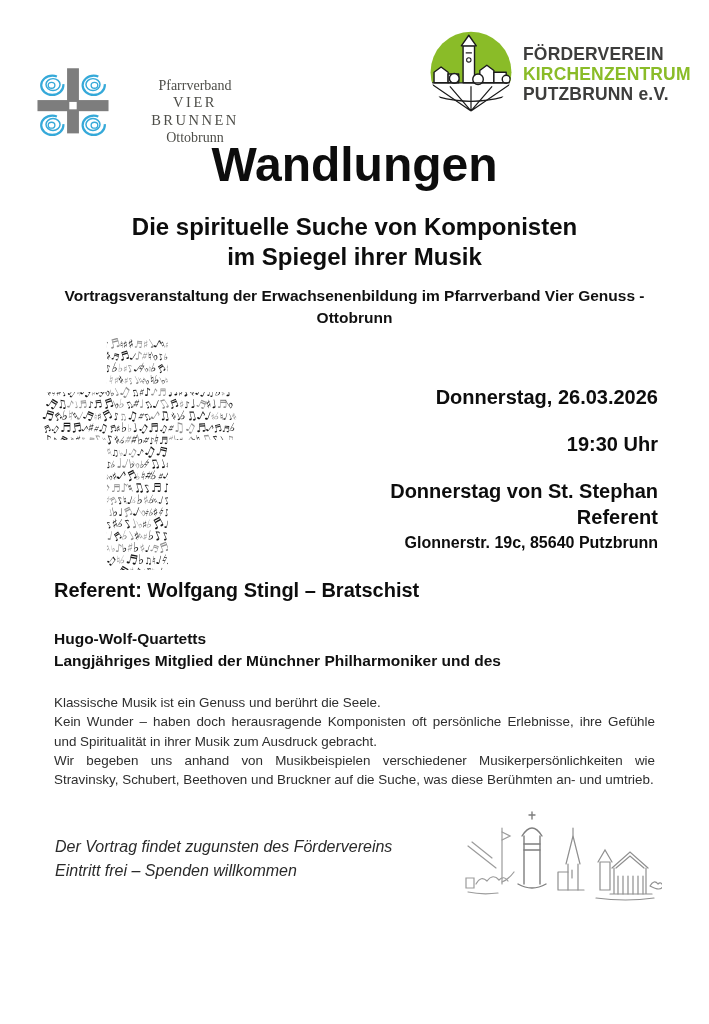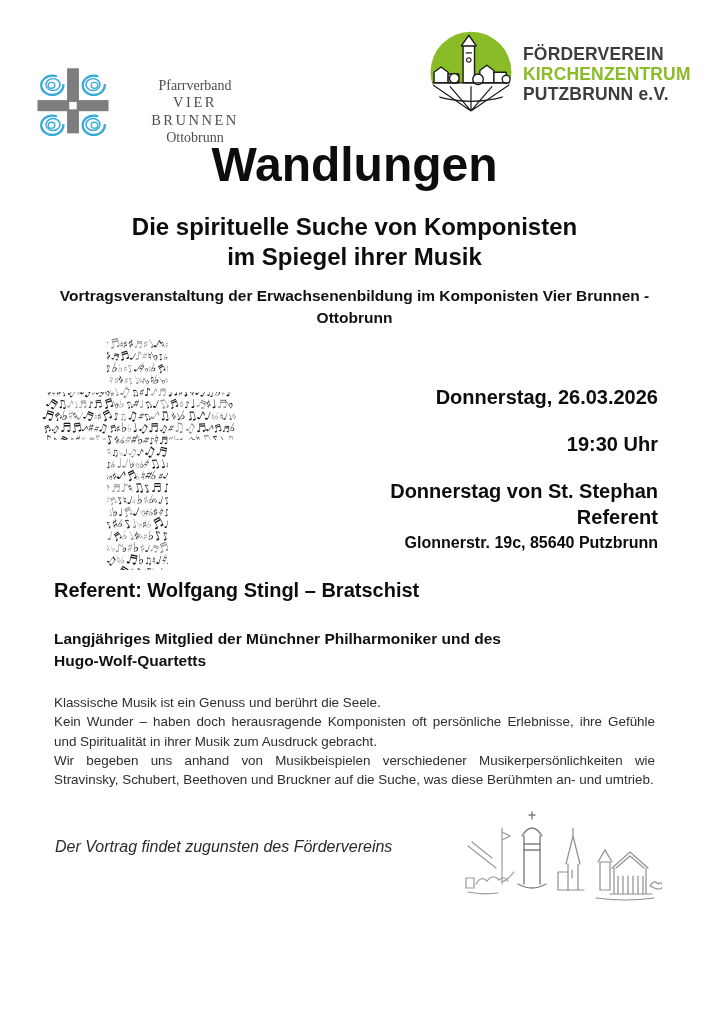--- a/index.html
+++ b/index.html
@@ -138,50 +138,51 @@
   </div>
 
   <h1 class="title">Wandlungen</h1>
 
   <div class="subtitle">
     <div>Die spirituelle Suche von Komponisten</div>
     <div>im Spiegel ihrer Musik</div>
   </div>
 
   <div class="intro">
-    <div>Vortragsveranstaltung der Erwachsenenbildung im Komponisten Vier Brunnen -</div>
+    <div>Vortragsveranstaltung der Erwachsenenbildung im Pfarrverband Vier Genuss -</div>
     <div>Ottobrunn</div>
   </div>
 
   <div class="music-cross"><span style="transform:rotate(-15deg);font-size:11.2px;color:#161616">♯</span><span style="transform:rotate(2deg);font-size:12.8px;color:#161616">♯</span><span style="transform:rotate(37deg);font-size:9.5px;color:#8f8f8f">♪</span><span style="transform:rotate(-33deg);font-size:10.4px;color:#8f8f8f">♮</span><span style="transform:rotate(13deg);font-size:13.1px;color:#161616">♪</span><span style="transform:rotate(-33deg);font-size:11.6px;color:#161616">♭</span><span style="transform:rotate(29deg);font-size:8.8px;color:#161616">♫</span><span style="transform:rotate(-35deg);font-size:12.1px;color:#161616">♫</span><span style="transform:rotate(24deg);font-size:12.7px;color:#161616">♮</span><span style="transform:rotate(-12deg);font-size:9.3px;color:#161616">♪</span><span style="transform:rotate(-15deg);font-size:12.5px;color:#8f8f8f">♬</span><span style="transform:rotate(4deg);font-size:9.5px;color:#161616">♮</span><span style="transform:rotate(-6deg);font-size:10.0px;color:#161616">♯</span><span style="transform:rotate(-11deg);font-size:12.1px;color:#161616">♯</span><span style="transform:rotate(5deg);font-size:9.7px;color:#8f8f8f">♬</span><span style="transform:rotate(1deg);font-size:10.8px;color:#8f8f8f">♯</span><span style="transform:rotate(-31deg);font-size:12.4px;color:#8f8f8f">♩</span><span style="transform:rotate(26deg);font-size:11.5px;color:#161616">♪</span><span style="transform:rotate(-19deg);font-size:10.9px;color:#161616">♮</span><span style="transform:rotate(13deg);font-size:9.7px;color:#8f8f8f">♯</span><span style="transform:rotate(-37deg);font-size:9.9px;color:#161616">♯</span><span style="transform:rotate(-5deg);font-size:10.3px;color:#161616">♭</span><span style="transform:rotate(-15deg);font-size:12.7px;color:#8f8f8f">♫</span><span style="transform:rotate(-33deg);font-size:12.9px;color:#161616">♯</span><span style="transform:rotate(-24deg);font-size:12.6px;color:#8f8f8f">♩</span><span style="transform:rotate(-3deg);font-size:12.4px;color:#161616">♫</span><span style="transform:rotate(-5deg);font-size:9.0px;color:#161616">♪</span><span style="transform:rotate(5deg);font-size:11.5px;color:#161616">♫</span><span style="transform:rotate(36deg);font-size:9.8px;color:#8f8f8f">♭</span><span style="transform:rotate(-8deg);font-size:12.4px;color:#161616">♩</span><span style="transform:rotate(21deg);font-size:11.0px;color:#161616">♮</span><span style="transform:rotate(6deg);font-size:12.9px;color:#161616">♬</span><span style="transform:rotate(18deg);font-size:13.0px;color:#161616">♬</span><span style="transform:rotate(-19deg);font-size:10.2px;color:#8f8f8f">♫</span><span style="transform:rotate(12deg);font-size:12.6px;color:#8f8f8f">♪</span><span style="transform:rotate(-16deg);font-size:9.4px;color:#161616">♩</span><span style="transform:rotate(31deg);font-size:13.1px;color:#8f8f8f">♯</span><span style="transform:rotate(-28deg);font-size:12.6px;color:#161616">♯</span><span style="transform:rotate(14deg);font-size:9.1px;color:#161616">♬</span><span style="transform:rotate(-17deg);font-size:11.6px;color:#161616">♬</span><span style="transform:rotate(32deg);font-size:10.7px;color:#161616">♩</span><span style="transform:rotate(6deg);font-size:11.8px;color:#8f8f8f">♪</span><span style="transform:rotate(20deg);font-size:11.4px;color:#8f8f8f">♯</span><span style="transform:rotate(-1deg);font-size:10.7px;color:#161616">♮</span><span style="transform:rotate(-26deg);font-size:13.0px;color:#161616">♭</span><span style="transform:rotate(-21deg);font-size:8.8px;color:#161616">♪</span><span style="transform:rotate(5deg);font-size:8.6px;color:#161616">♭</span><span style="transform:rotate(-4deg);font-size:9.4px;color:#8f8f8f">♭</span><span style="transform:rotate(7deg);font-size:11.4px;color:#8f8f8f">♫</span><span style="transform:rotate(-28deg);font-size:12.8px;color:#8f8f8f">♯</span><span style="transform:rotate(-27deg);font-size:9.8px;color:#8f8f8f">♮</span><span style="transform:rotate(-4deg);font-size:11.9px;color:#8f8f8f">♯</span><span style="transform:rotate(-37deg);font-size:9.1px;color:#161616">♪</span><span style="transform:rotate(36deg);font-size:10.1px;color:#8f8f8f">♪</span><span style="transform:rotate(-13deg);font-size:10.8px;color:#161616">♫</span><span style="transform:rotate(15deg);font-size:11.5px;color:#8f8f8f">♮</span><span style="transform:rotate(22deg);font-size:12.3px;color:#161616">♫</span><span style="transform:rotate(17deg);font-size:12.2px;color:#8f8f8f">♪</span><span style="transform:rotate(-13deg);font-size:9.6px;color:#8f8f8f">♪</span><span style="transform:rotate(4deg);font-size:12.8px;color:#161616">♯</span><span style="transform:rotate(0deg);font-size:9.2px;color:#161616">♮</span><span style="transform:rotate(2deg);font-size:12.4px;color:#161616">♩</span><span style="transform:rotate(14deg);font-size:12.9px;color:#161616">♯</span><span style="transform:rotate(0deg);font-size:12.9px;color:#161616">♮</span><span style="transform:rotate(27deg);font-size:11.2px;color:#8f8f8f">♮</span><span style="transform:rotate(-31deg);font-size:11.5px;color:#8f8f8f">♯</span><span style="transform:rotate(-37deg);font-size:12.7px;color:#161616">♮</span><span style="transform:rotate(-4deg);font-size:9.0px;color:#161616">♪</span><span style="transform:rotate(-12deg);font-size:9.6px;color:#161616">♪</span><span style="transform:rotate(21deg);font-size:13.1px;color:#161616">♭</span><span style="transform:rotate(3deg);font-size:11.1px;color:#8f8f8f">♭</span><span style="transform:rotate(2deg);font-size:9.0px;color:#8f8f8f">♯</span><span style="transform:rotate(-25deg);font-size:10.1px;color:#8f8f8f">♪</span><span style="transform:rotate(36deg);font-size:11.2px;color:#161616">♩</span><span style="transform:rotate(32deg);font-size:13.2px;color:#161616">♮</span><span style="transform:rotate(-31deg);font-size:9.3px;color:#161616">♭</span><span style="transform:rotate(11deg);font-size:8.6px;color:#8f8f8f">♮</span><span style="transform:rotate(21deg);font-size:12.1px;color:#161616">♭</span><span style="transform:rotate(-34deg);font-size:9.6px;color:#161616">♬</span><span style="transform:rotate(-4deg);font-size:11.6px;color:#8f8f8f">♯</span><span style="transform:rotate(-36deg);font-size:12.9px;color:#161616">♬</span><span style="transform:rotate(-8deg);font-size:10.2px;color:#161616">♪</span><span style="transform:rotate(-29deg);font-size:9.5px;color:#8f8f8f">♮</span><span style="transform:rotate(-13deg);font-size:11.0px;color:#161616">♯</span><span style="transform:rotate(13deg);font-size:13.4px;color:#161616">♫</span><span style="transform:rotate(14deg);font-size:11.4px;color:#161616">♯</span><span style="transform:rotate(3deg);font-size:12.5px;color:#161616">♯</span><span style="transform:rotate(-16deg);font-size:13.5px;color:#161616">♪</span><span style="transform:rotate(11deg);font-size:9.2px;color:#161616">♮</span><span style="transform:rotate(37deg);font-size:11.7px;color:#8f8f8f">♫</span><span style="transform:rotate(1deg);font-size:9.4px;color:#161616">♮</span><span style="transform:rotate(-34deg);font-size:10.3px;color:#161616">♪</span><span style="transform:rotate(-28deg);font-size:11.4px;color:#161616">♭</span><span style="transform:rotate(-26deg);font-size:11.0px;color:#161616">♩</span><span style="transform:rotate(12deg);font-size:10.0px;color:#8f8f8f">♫</span><span style="transform:rotate(26deg);font-size:11.1px;color:#161616">♪</span><span style="transform:rotate(33deg);font-size:9.5px;color:#161616">♮</span><span style="transform:rotate(-3deg);font-size:10.0px;color:#161616">♫</span><span style="transform:rotate(-31deg);font-size:10.7px;color:#8f8f8f">♪</span><span style="transform:rotate(11deg);font-size:11.9px;color:#8f8f8f">♮</span><span style="transform:rotate(-3deg);font-size:9.5px;color:#8f8f8f">♯</span><span style="transform:rotate(-33deg);font-size:11.5px;color:#161616">♯</span><span style="transform:rotate(4deg);font-size:9.2px;color:#8f8f8f">♯</span><span style="transform:rotate(-29deg);font-size:8.5px;color:#8f8f8f">♪</span><span style="transform:rotate(-29deg);font-size:10.8px;color:#8f8f8f">♩</span><span style="transform:rotate(-26deg);font-size:10.2px;color:#8f8f8f">♮</span><span style="transform:rotate(19deg);font-size:8.5px;color:#161616">♮</span><span style="transform:rotate(-23deg);font-size:9.5px;color:#161616">♭</span><span style="transform:rotate(-1deg);font-size:12.3px;color:#161616">♮</span><span style="transform:rotate(12deg);font-size:11.9px;color:#161616">♭</span><span style="transform:rotate(-26deg);font-size:10.3px;color:#161616">♭</span><span style="transform:rotate(-16deg);font-size:9.3px;color:#8f8f8f">♮</span><span style="transform:rotate(15deg);font-size:10.4px;color:#161616">♩</span><span style="transform:rotate(8deg);font-size:12.9px;color:#161616">♮</span><span style="transform:rotate(-27deg);font-size:13.0px;color:#161616">♩</span><span style="transform:rotate(-28deg);font-size:9.9px;color:#161616">♬</span><span style="transform:rotate(7deg);font-size:11.7px;color:#161616">♮</span><span style="transform:rotate(29deg);font-size:11.2px;color:#161616">♫</span><span style="transform:rotate(-19deg);font-size:11.0px;color:#161616">♪</span><span style="transform:rotate(33deg);font-size:10.0px;color:#8f8f8f">♯</span><span style="transform:rotate(-37deg);font-size:9.9px;color:#8f8f8f">♬</span><span style="transform:rotate(18deg);font-size:9.3px;color:#8f8f8f">♫</span><span style="transform:rotate(-25deg);font-size:11.6px;color:#161616">♯</span><span style="transform:rotate(17deg);font-size:10.3px;color:#161616">♮</span><span style="transform:rotate(12deg);font-size:11.9px;color:#161616">♯</span><span style="transform:rotate(-34deg);font-size:8.6px;color:#161616">♪</span><span style="transform:rotate(34deg);font-size:9.9px;color:#161616">♫</span><span style="transform:rotate(-9deg);font-size:11.8px;color:#8f8f8f">♮</span><span style="transform:rotate(31deg);font-size:12.1px;color:#161616">♬</span><span style="transform:rotate(1deg);font-size:10.4px;color:#8f8f8f">♯</span><span style="transform:rotate(37deg);font-size:8.7px;color:#161616">♬</span><span style="transform:rotate(-35deg);font-size:13.1px;color:#161616">♭</span><span style="transform:rotate(-7deg);font-size:8.9px;color:#161616">♭</span><span style="transform:rotate(-28deg);font-size:10.9px;color:#8f8f8f">♩</span><span style="transform:rotate(25deg);font-size:13.1px;color:#8f8f8f">♫</span><span style="transform:rotate(-21deg);font-size:8.8px;color:#161616">♫</span><span style="transform:rotate(13deg);font-size:10.2px;color:#161616">♯</span><span style="transform:rotate(-1deg);font-size:11.3px;color:#161616">♪</span><span style="transform:rotate(17deg);font-size:10.5px;color:#8f8f8f">♪</span><span style="transform:rotate(0deg);font-size:10.1px;color:#8f8f8f">♬</span><span style="transform:rotate(-9deg);font-size:12.2px;color:#161616">♬</span><span style="transform:rotate(-3deg);font-size:10.1px;color:#161616">♯</span><span style="transform:rotate(-25deg);font-size:12.3px;color:#161616">♪</span><span style="transform:rotate(-37deg);font-size:9.7px;color:#161616">♯</span><span style="transform:rotate(21deg);font-size:11.6px;color:#161616">♬</span><span style="transform:rotate(0deg);font-size:10.2px;color:#161616">♫</span><span style="transform:rotate(13deg);font-size:13.2px;color:#161616">♭</span><span style="transform:rotate(-4deg);font-size:8.8px;color:#8f8f8f">♯</span><span style="transform:rotate(-6deg);font-size:12.2px;color:#161616">♪</span><span style="transform:rotate(32deg);font-size:12.4px;color:#161616">♬</span><span style="transform:rotate(-8deg);font-size:11.5px;color:#161616">♫</span><span style="transform:rotate(19deg);font-size:10.6px;color:#8f8f8f">♪</span><span style="transform:rotate(-15deg);font-size:9.1px;color:#8f8f8f">♩</span><span style="transform:rotate(-5deg);font-size:10.4px;color:#8f8f8f">♬</span><span style="transform:rotate(-1deg);font-size:9.1px;color:#161616">♪</span><span style="transform:rotate(-8deg);font-size:10.5px;color:#161616">♬</span><span style="transform:rotate(-19deg);font-size:12.1px;color:#161616">♬</span><span style="transform:rotate(-22deg);font-size:11.2px;color:#161616">♭</span><span style="transform:rotate(10deg);font-size:12.5px;color:#8f8f8f">♭</span><span style="transform:rotate(-32deg);font-size:9.0px;color:#161616">♫</span><span style="transform:rotate(22deg);font-size:12.4px;color:#161616">♯</span><span style="transform:rotate(0deg);font-size:11.6px;color:#8f8f8f">♩</span><span style="transform:rotate(-33deg);font-size:9.3px;color:#161616">♫</span><span style="transform:rotate(22deg);font-size:11.9px;color:#161616">♩</span><span style="transform:rotate(-34deg);font-size:12.3px;color:#8f8f8f">♫</span><span style="transform:rotate(-22deg);font-size:10.9px;color:#161616">♬</span><span style="transform:rotate(-10deg);font-size:10.5px;color:#8f8f8f">♯</span><span style="transform:rotate(-3deg);font-size:9.4px;color:#161616">♪</span><span style="transform:rotate(-7deg);font-size:12.0px;color:#161616">♩</span><span style="transform:rotate(24deg);font-size:11.0px;color:#8f8f8f">♬</span><span style="transform:rotate(-19deg);font-size:11.3px;color:#161616">♯</span><span style="transform:rotate(-10deg);font-size:11.7px;color:#161616">♩</span><span style="transform:rotate(0deg);font-size:11.6px;color:#8f8f8f">♬</span><span style="transform:rotate(-34deg);font-size:12.8px;color:#161616">♭</span><span style="transform:rotate(16deg);font-size:13.1px;color:#161616">♬</span><span style="transform:rotate(-37deg);font-size:8.9px;color:#161616">♬</span><span style="transform:rotate(10deg);font-size:13.0px;color:#161616">♭</span><span style="transform:rotate(7deg);font-size:13.3px;color:#8f8f8f">♮</span><span style="transform:rotate(-28deg);font-size:12.6px;color:#161616">♮</span><span style="transform:rotate(26deg);font-size:12.2px;color:#8f8f8f">♩</span><span style="transform:rotate(24deg);font-size:11.8px;color:#161616">♬</span><span style="transform:rotate(9deg);font-size:9.2px;color:#8f8f8f">♮</span><span style="transform:rotate(-3deg);font-size:9.4px;color:#161616">♯</span><span style="transform:rotate(-29deg);font-size:12.5px;color:#161616">♬</span><span style="transform:rotate(-12deg);font-size:10.0px;color:#161616">♪</span><span style="transform:rotate(-14deg);font-size:9.0px;color:#8f8f8f">♫</span><span style="transform:rotate(13deg);font-size:12.1px;color:#161616">♫</span><span style="transform:rotate(27deg);font-size:10.9px;color:#161616">♯</span><span style="transform:rotate(-33deg);font-size:8.8px;color:#161616">♫</span><span style="transform:rotate(32deg);font-size:13.0px;color:#8f8f8f">♪</span><span style="transform:rotate(-11deg);font-size:12.5px;color:#161616">♫</span><span style="transform:rotate(-31deg);font-size:10.6px;color:#161616">♯</span><span style="transform:rotate(-22deg);font-size:9.6px;color:#161616">♩</span><span style="transform:rotate(27deg);font-size:12.8px;color:#161616">♭</span><span style="transform:rotate(-15deg);font-size:12.2px;color:#161616">♫</span><span style="transform:rotate(25deg);font-size:12.4px;color:#161616">♪</span><span style="transform:rotate(20deg);font-size:12.0px;color:#161616">♩</span><span style="transform:rotate(-19deg);font-size:8.9px;color:#8f8f8f">♯</span><span style="transform:rotate(31deg);font-size:10.4px;color:#8f8f8f">♭</span><span style="transform:rotate(0deg);font-size:9.4px;color:#161616">♮</span><span style="transform:rotate(14deg);font-size:9.9px;color:#161616">♩</span><span style="transform:rotate(-23deg);font-size:8.5px;color:#161616">♩</span><span style="transform:rotate(-32deg);font-size:10.0px;color:#8f8f8f">♯</span><span style="transform:rotate(-26deg);font-size:8.7px;color:#161616">♬</span><span style="transform:rotate(33deg);font-size:9.4px;color:#161616">♫</span><span style="transform:rotate(0deg);font-size:12.6px;color:#161616">♬</span><span style="transform:rotate(-10deg);font-size:12.4px;color:#161616">♬</span><span style="transform:rotate(35deg);font-size:9.1px;color:#161616">♪</span><span style="transform:rotate(15deg);font-size:12.1px;color:#161616">♯</span><span style="transform:rotate(25deg);font-size:9.5px;color:#161616">♯</span><span style="transform:rotate(16deg);font-size:11.4px;color:#161616">♫</span><span style="transform:rotate(-18deg);font-size:8.8px;color:#161616">♬</span><span style="transform:rotate(-8deg);font-size:9.1px;color:#161616">♯</span><span style="transform:rotate(2deg);font-size:13.5px;color:#161616">♭</span><span style="transform:rotate(0deg);font-size:10.8px;color:#8f8f8f">♭</span><span style="transform:rotate(-11deg);font-size:12.3px;color:#161616">♩</span><span style="transform:rotate(30deg);font-size:11.2px;color:#161616">♫</span><span style="transform:rotate(-2deg);font-size:12.1px;color:#161616">♬</span><span style="transform:rotate(21deg);font-size:9.7px;color:#161616">♫</span><span style="transform:rotate(26deg);font-size:10.7px;color:#161616">♯</span><span style="transform:rotate(-1deg);font-size:13.3px;color:#8f8f8f">♫</span><span style="transform:rotate(25deg);font-size:12.2px;color:#8f8f8f">♫</span><span style="transform:rotate(-4deg);font-size:11.6px;color:#161616">♬</span><span style="transform:rotate(35deg);font-size:10.8px;color:#161616">♪</span><span style="transform:rotate(-15deg);font-size:10.0px;color:#161616">♬</span><span style="transform:rotate(5deg);font-size:8.7px;color:#161616">♬</span><span style="transform:rotate(29deg);font-size:12.0px;color:#161616">♭</span><span style="transform:rotate(-3deg);font-size:12.4px;color:#161616">♪</span><span style="transform:rotate(11deg);font-size:9.2px;color:#161616">♪</span><span style="transform:rotate(28deg);font-size:10.8px;color:#161616">♬</span><span style="transform:rotate(-26deg);font-size:9.0px;color:#161616">♭</span><span style="transform:rotate(-16deg);font-size:9.9px;color:#161616">♮</span><span style="transform:rotate(10deg);font-size:11.9px;color:#161616">♯</span><span style="transform:rotate(-28deg);font-size:9.4px;color:#8f8f8f">♪</span><span style="transform:rotate(5deg);font-size:8.8px;color:#8f8f8f">♬</span><span style="transform:rotate(-26deg);font-size:12.9px;color:#8f8f8f">♪</span><span style="transform:rotate(-37deg);font-size:10.3px;color:#8f8f8f">♮</span><span style="transform:rotate(-20deg);font-size:12.2px;color:#161616">♪</span><span style="transform:rotate(-27deg);font-size:11.9px;color:#161616">♯</span><span style="transform:rotate(37deg);font-size:10.2px;color:#161616">♭</span><span style="transform:rotate(26deg);font-size:12.5px;color:#8f8f8f">♯</span><span style="transform:rotate(19deg);font-size:12.6px;color:#161616">♯</span><span style="transform:rotate(-7deg);font-size:13.1px;color:#161616">♭</span><span style="transform:rotate(32deg);font-size:11.2px;color:#161616">♯</span><span style="transform:rotate(-4deg);font-size:9.0px;color:#161616">♪</span><span style="transform:rotate(15deg);font-size:12.9px;color:#161616">♮</span><span style="transform:rotate(1deg);font-size:10.2px;color:#161616">♬</span><span style="transform:rotate(6deg);font-size:11.8px;color:#8f8f8f">♯</span><span style="transform:rotate(-8deg);font-size:11.9px;color:#161616">♭</span><span style="transform:rotate(4deg);font-size:8.8px;color:#161616">♯</span><span style="transform:rotate(36deg);font-size:10.8px;color:#8f8f8f">♫</span><span style="transform:rotate(-20deg);font-size:8.7px;color:#161616">♮</span><span style="transform:rotate(-7deg);font-size:12.5px;color:#161616">♮</span><span style="transform:rotate(-22deg);font-size:12.8px;color:#8f8f8f">♫</span><span style="transform:rotate(-37deg);font-size:12.2px;color:#161616">♪</span><span style="transform:rotate(-32deg);font-size:10.9px;color:#161616">♩</span><span style="transform:rotate(-1deg);font-size:11.3px;color:#8f8f8f">♫</span><span style="transform:rotate(12deg);font-size:13.1px;color:#161616">♪</span><span style="transform:rotate(-11deg);font-size:8.5px;color:#161616">♪</span><span style="transform:rotate(3deg);font-size:10.1px;color:#8f8f8f">♮</span><span style="transform:rotate(36deg);font-size:13.2px;color:#161616">♬</span><span style="transform:rotate(8deg);font-size:11.1px;color:#8f8f8f">♪</span><span style="transform:rotate(-25deg);font-size:11.9px;color:#8f8f8f">♬</span><span style="transform:rotate(5deg);font-size:10.5px;color:#161616">♩</span><span style="transform:rotate(-9deg);font-size:13.1px;color:#161616">♭</span><span style="transform:rotate(-6deg);font-size:11.0px;color:#8f8f8f">♩</span><span style="transform:rotate(-18deg);font-size:12.9px;color:#8f8f8f">♮</span><span style="transform:rotate(-4deg);font-size:8.8px;color:#161616">♫</span><span style="transform:rotate(-15deg);font-size:8.8px;color:#8f8f8f">♭</span><span style="transform:rotate(8deg);font-size:10.0px;color:#161616">♩</span><span style="transform:rotate(27deg);font-size:10.6px;color:#8f8f8f">♫</span><span style="transform:rotate(21deg);font-size:10.1px;color:#161616">♪</span><span style="transform:rotate(23deg);font-size:13.5px;color:#161616">♫</span><span style="transform:rotate(13deg);font-size:12.6px;color:#161616">♬</span><span style="transform:rotate(-20deg);font-size:11.1px;color:#161616">♪</span><span style="transform:rotate(-21deg);font-size:12.5px;color:#8f8f8f">♭</span><span style="transform:rotate(13deg);font-size:11.3px;color:#161616">♪</span><span style="transform:rotate(-23deg);font-size:11.4px;color:#8f8f8f">♬</span><span style="transform:rotate(-12deg);font-size:10.1px;color:#161616">♬</span><span style="transform:rotate(-2deg);font-size:11.0px;color:#161616">♩</span><span style="transform:rotate(29deg);font-size:9.6px;color:#8f8f8f">♭</span><span style="transform:rotate(-30deg);font-size:11.1px;color:#8f8f8f">♪</span><span style="transform:rotate(-12deg);font-size:8.5px;color:#8f8f8f">♫</span><span style="transform:rotate(18deg);font-size:9.8px;color:#8f8f8f">♭</span><span style="transform:rotate(3deg);font-size:11.0px;color:#161616">♪</span><span style="transform:rotate(-16deg);font-size:12.1px;color:#161616">♬</span><span style="transform:rotate(25deg);font-size:9.8px;color:#161616">♬</span><span style="transform:rotate(-5deg);font-size:12.2px;color:#161616">♯</span><span style="transform:rotate(17deg);font-size:12.7px;color:#8f8f8f">♪</span><span style="transform:rotate(32deg);font-size:9.1px;color:#161616">♬</span><span style="transform:rotate(20deg);font-size:9.4px;color:#161616">♭</span><span style="transform:rotate(3deg);font-size:9.5px;color:#161616">♩</span><span style="transform:rotate(-30deg);font-size:12.5px;color:#161616">♮</span><span style="transform:rotate(-13deg);font-size:8.7px;color:#161616">♪</span><span style="transform:rotate(24deg);font-size:9.6px;color:#161616">♭</span><span style="transform:rotate(-2deg);font-size:13.4px;color:#8f8f8f">♩</span><span style="transform:rotate(19deg);font-size:13.3px;color:#8f8f8f">♩</span><span style="transform:rotate(-5deg);font-size:12.2px;color:#161616">♭</span><span style="transform:rotate(-35deg);font-size:11.9px;color:#8f8f8f">♭</span><span style="transform:rotate(10deg);font-size:9.7px;color:#161616">♭</span><span style="transform:rotate(37deg);font-size:12.6px;color:#161616">♮</span><span style="transform:rotate(-20deg);font-size:12.3px;color:#161616">♫</span><span style="transform:rotate(-17deg);font-size:12.1px;color:#161616">♩</span><span style="transform:rotate(5deg);font-size:8.7px;color:#161616">♯</span><span style="transform:rotate(-20deg);font-size:8.5px;color:#161616">♯</span><span style="transform:rotate(-5deg);font-size:11.2px;color:#8f8f8f">♭</span><span style="transform:rotate(33deg);font-size:9.8px;color:#161616">♮</span><span style="transform:rotate(8deg);font-size:10.2px;color:#8f8f8f">♯</span><span style="transform:rotate(35deg);font-size:13.1px;color:#161616">♬</span><span style="transform:rotate(-17deg);font-size:8.5px;color:#161616">♬</span><span style="transform:rotate(-7deg);font-size:11.0px;color:#161616">♮</span><span style="transform:rotate(-16deg);font-size:10.5px;color:#8f8f8f">♯</span><span style="transform:rotate(2deg);font-size:10.7px;color:#8f8f8f">♯</span><span style="transform:rotate(20deg);font-size:8.6px;color:#161616">♫</span><span style="transform:rotate(-8deg);font-size:9.9px;color:#161616">♪</span><span style="transform:rotate(34deg);font-size:12.3px;color:#161616">♯</span><span style="transform:rotate(-22deg);font-size:12.9px;color:#161616">♪</span><span style="transform:rotate(-36deg);font-size:13.2px;color:#8f8f8f">♩</span><span style="transform:rotate(16deg);font-size:12.0px;color:#161616">♮</span><span style="transform:rotate(19deg);font-size:12.1px;color:#8f8f8f">♯</span><span style="transform:rotate(20deg);font-size:9.8px;color:#161616">♬</span><span style="transform:rotate(8deg);font-size:13.2px;color:#161616">♩</span><span style="transform:rotate(-31deg);font-size:10.2px;color:#8f8f8f">♭</span><span style="transform:rotate(14deg);font-size:10.0px;color:#161616">♩</span><span style="transform:rotate(14deg);font-size:8.7px;color:#161616">♯</span><span style="transform:rotate(-37deg);font-size:10.2px;color:#161616">♩</span><span style="transform:rotate(-37deg);font-size:10.1px;color:#161616">♭</span><span style="transform:rotate(-20deg);font-size:10.3px;color:#161616">♯</span><span style="transform:rotate(34deg);font-size:13.1px;color:#161616">♪</span><span style="transform:rotate(-27deg);font-size:12.0px;color:#161616">♬</span><span style="transform:rotate(16deg);font-size:9.4px;color:#8f8f8f">♭</span><span style="transform:rotate(15deg);font-size:11.7px;color:#161616">♮</span><span style="transform:rotate(31deg);font-size:13.3px;color:#161616">♯</span><span style="transform:rotate(26deg);font-size:12.9px;color:#161616">♭</span><span style="transform:rotate(19deg);font-size:10.2px;color:#161616">♯</span><span style="transform:rotate(26deg);font-size:11.5px;color:#161616">♬</span><span style="transform:rotate(-32deg);font-size:13.2px;color:#161616">♬</span><span style="transform:rotate(22deg);font-size:9.4px;color:#8f8f8f">♬</span><span style="transform:rotate(13deg);font-size:10.5px;color:#161616">♪</span><span style="transform:rotate(18deg);font-size:11.8px;color:#161616">♭</span><span style="transform:rotate(7deg);font-size:9.7px;color:#161616">♬</span><span style="transform:rotate(23deg);font-size:11.5px;color:#161616">♭</span><span style="transform:rotate(19deg);font-size:12.0px;color:#161616">♪</span><span style="transform:rotate(-5deg);font-size:9.0px;color:#161616">♯</span><span style="transform:rotate(-29deg);font-size:11.6px;color:#8f8f8f">♮</span><span style="transform:rotate(27deg);font-size:9.3px;color:#8f8f8f">♩</span><span style="transform:rotate(-24deg);font-size:12.5px;color:#161616">♪</span><span style="transform:rotate(32deg);font-size:10.7px;color:#161616">♫</span><span style="transform:rotate(-15deg);font-size:11.3px;color:#161616">♯</span><span style="transform:rotate(21deg);font-size:8.7px;color:#161616">♩</span><span style="transform:rotate(9deg);font-size:10.5px;color:#161616">♫</span><span style="transform:rotate(16deg);font-size:11.0px;color:#8f8f8f">♬</span><span style="transform:rotate(-8deg);font-size:11.1px;color:#161616">♪</span><span style="transform:rotate(35deg);font-size:10.6px;color:#8f8f8f">♫</span><span style="transform:rotate(0deg);font-size:10.8px;color:#8f8f8f">♬</span><span style="transform:rotate(0deg);font-size:12.1px;color:#8f8f8f">♪</span><span style="transform:rotate(-20deg);font-size:12.0px;color:#161616">♮</span><span style="transform:rotate(-16deg);font-size:12.7px;color:#161616">♫</span><span style="transform:rotate(-31deg);font-size:11.1px;color:#161616">♪</span><span style="transform:rotate(0deg);font-size:11.9px;color:#161616">♬</span><span style="transform:rotate(-5deg);font-size:12.0px;color:#161616">♫</span><span style="transform:rotate(3deg);font-size:10.0px;color:#161616">♯</span><span style="transform:rotate(-2deg);font-size:9.4px;color:#161616">♩</span><span style="transform:rotate(37deg);font-size:11.8px;color:#161616">♫</span><span style="transform:rotate(-12deg);font-size:11.1px;color:#161616">♫</span><span style="transform:rotate(31deg);font-size:8.6px;color:#161616">♭</span><span style="transform:rotate(10deg);font-size:12.0px;color:#161616">♯</span><span style="transform:rotate(9deg);font-size:11.5px;color:#161616">♯</span><span style="transform:rotate(-32deg);font-size:9.7px;color:#161616">♬</span><span style="transform:rotate(-17deg);font-size:9.7px;color:#161616">♭</span><span style="transform:rotate(14deg);font-size:9.2px;color:#8f8f8f">♯</span><span style="transform:rotate(24deg);font-size:9.8px;color:#161616">♮</span><span style="transform:rotate(7deg);font-size:10.2px;color:#161616">♮</span><span style="transform:rotate(-19deg);font-size:11.2px;color:#8f8f8f">♪</span><span style="transform:rotate(-22deg);font-size:13.1px;color:#161616">♬</span><span style="transform:rotate(35deg);font-size:12.5px;color:#161616">♯</span><span style="transform:rotate(2deg);font-size:8.5px;color:#8f8f8f">♯</span><span style="transform:rotate(-36deg);font-size:12.6px;color:#161616">♯</span><span style="transform:rotate(16deg);font-size:10.3px;color:#8f8f8f">♮</span><span style="transform:rotate(14deg);font-size:12.2px;color:#161616">♬</span><span style="transform:rotate(0deg);font-size:11.3px;color:#8f8f8f">♯</span><span style="transform:rotate(35deg);font-size:10.9px;color:#8f8f8f">♮</span><span style="transform:rotate(-28deg);font-size:8.7px;color:#8f8f8f">♬</span><span style="transform:rotate(-27deg);font-size:9.7px;color:#161616">♪</span><span style="transform:rotate(-4deg);font-size:11.0px;color:#161616">♮</span><span style="transform:rotate(16deg);font-size:11.2px;color:#161616">♩</span><span style="transform:rotate(36deg);font-size:9.4px;color:#8f8f8f">♭</span><span style="transform:rotate(6deg);font-size:12.8px;color:#161616">♭</span><span style="transform:rotate(-12deg);font-size:11.8px;color:#8f8f8f">♯</span><span style="transform:rotate(27deg);font-size:12.4px;color:#161616">♭</span><span style="transform:rotate(-31deg);font-size:9.4px;color:#161616">♮</span><span style="transform:rotate(13deg);font-size:10.8px;color:#161616">♩</span><span style="transform:rotate(-25deg);font-size:9.5px;color:#161616">♫</span><span style="transform:rotate(-35deg);font-size:8.6px;color:#161616">♭</span><span style="transform:rotate(-1deg);font-size:11.7px;color:#161616">♭</span><span style="transform:rotate(-4deg);font-size:12.6px;color:#161616">♯</span><span style="transform:rotate(2deg);font-size:10.6px;color:#161616">♮</span><span style="transform:rotate(-12deg);font-size:10.8px;color:#161616">♭</span><span style="transform:rotate(-18deg);font-size:8.7px;color:#161616">♮</span><span style="transform:rotate(-10deg);font-size:8.9px;color:#8f8f8f">♫</span><span style="transform:rotate(10deg);font-size:10.5px;color:#161616">♮</span><span style="transform:rotate(31deg);font-size:13.3px;color:#8f8f8f">♪</span><span style="transform:rotate(-36deg);font-size:13.5px;color:#8f8f8f">♭</span><span style="transform:rotate(-29deg);font-size:11.7px;color:#161616">♫</span><span style="transform:rotate(-36deg);font-size:8.9px;color:#8f8f8f">♩</span><span style="transform:rotate(2deg);font-size:9.2px;color:#8f8f8f">♫</span><span style="transform:rotate(-8deg);font-size:9.9px;color:#8f8f8f">♪</span><span style="transform:rotate(17deg);font-size:10.6px;color:#8f8f8f">♩</span><span style="transform:rotate(12deg);font-size:10.7px;color:#161616">♭</span><span style="transform:rotate(0deg);font-size:9.7px;color:#8f8f8f">♭</span><span style="transform:rotate(-22deg);font-size:10.8px;color:#161616">♯</span><span style="transform:rotate(-1deg);font-size:9.7px;color:#161616">♭</span><span style="transform:rotate(16deg);font-size:12.2px;color:#161616">♫</span><span style="transform:rotate(28deg);font-size:12.6px;color:#8f8f8f">♫</span><span style="transform:rotate(-16deg);font-size:9.1px;color:#8f8f8f">♩</span><span style="transform:rotate(-10deg);font-size:12.1px;color:#161616">♭</span><span style="transform:rotate(-2deg);font-size:10.4px;color:#161616">♩</span><span style="transform:rotate(-26deg);font-size:11.1px;color:#8f8f8f">♬</span><span style="transform:rotate(22deg);font-size:12.8px;color:#161616">♩</span><span style="transform:rotate(-36deg);font-size:13.5px;color:#8f8f8f">♭</span><span style="transform:rotate(26deg);font-size:9.9px;color:#161616">♮</span><span style="transform:rotate(21deg);font-size:10.1px;color:#161616">♭</span><span style="transform:rotate(-10deg);font-size:11.0px;color:#161616">♯</span><span style="transform:rotate(30deg);font-size:11.7px;color:#161616">♮</span><span style="transform:rotate(-11deg);font-size:9.7px;color:#161616">♫</span><span style="transform:rotate(-15deg);font-size:9.6px;color:#161616">♯</span><span style="transform:rotate(-22deg);font-size:12.6px;color:#161616">♩</span><span style="transform:rotate(-26deg);font-size:9.9px;color:#161616">♮</span><span style="transform:rotate(12deg);font-size:9.3px;color:#161616">♭</span><span style="transform:rotate(-4deg);font-size:10.6px;color:#161616">♫</span><span style="transform:rotate(10deg);font-size:13.5px;color:#161616">♮</span><span style="transform:rotate(-37deg);font-size:12.7px;color:#161616">♩</span><span style="transform:rotate(-25deg);font-size:12.1px;color:#8f8f8f">♬</span><span style="transform:rotate(27deg);font-size:12.0px;color:#8f8f8f">♭</span><span style="transform:rotate(0deg);font-size:9.2px;color:#161616">♪</span><span style="transform:rotate(24deg);font-size:11.2px;color:#161616">♮</span><span style="transform:rotate(36deg);font-size:11.1px;color:#8f8f8f">♫</span><span style="transform:rotate(-10deg);font-size:12.7px;color:#8f8f8f">♬</span><span style="transform:rotate(-29deg);font-size:10.3px;color:#161616">♪</span><span style="transform:rotate(-37deg);font-size:10.5px;color:#8f8f8f">♯</span><span style="transform:rotate(4deg);font-size:10.4px;color:#161616">♫</span><span style="transform:rotate(13deg);font-size:12.9px;color:#8f8f8f">♫</span><span style="transform:rotate(16deg);font-size:10.9px;color:#161616">♬</span><span style="transform:rotate(-37deg);font-size:9.0px;color:#161616">♪</span><span style="transform:rotate(-11deg);font-size:12.7px;color:#161616">♯</span><span style="transform:rotate(33deg);font-size:11.9px;color:#161616">♭</span><span style="transform:rotate(-36deg);font-size:12.1px;color:#161616">♪</span><span style="transform:rotate(-17deg);font-size:12.7px;color:#8f8f8f">♩</span><span style="transform:rotate(-26deg);font-size:10.5px;color:#8f8f8f">♭</span><span style="transform:rotate(0deg);font-size:10.0px;color:#161616">♯</span><span style="transform:rotate(19deg);font-size:11.4px;color:#8f8f8f">♭</span><span style="transform:rotate(-28deg);font-size:13.2px;color:#161616">♬</span><span style="transform:rotate(11deg);font-size:10.3px;color:#161616">♩</span><span style="transform:rotate(35deg);font-size:13.0px;color:#161616">♭</span><span style="transform:rotate(1deg);font-size:12.2px;color:#161616">♯</span><span style="transform:rotate(-3deg);font-size:13.2px;color:#161616">♯</span><span style="transform:rotate(14deg);font-size:11.0px;color:#161616">♩</span><span style="transform:rotate(18deg);font-size:11.9px;color:#8f8f8f">♭</span><span style="transform:rotate(1deg);font-size:12.4px;color:#161616">♯</span><span style="transform:rotate(3deg);font-size:10.7px;color:#161616">♪</span><span style="transform:rotate(1deg);font-size:11.8px;color:#8f8f8f">♭</span><span style="transform:rotate(-4deg);font-size:12.7px;color:#161616">♫</span><span style="transform:rotate(-30deg);font-size:9.3px;color:#8f8f8f">♭</span><span style="transform:rotate(-17deg);font-size:8.8px;color:#8f8f8f">♩</span><span style="transform:rotate(-31deg);font-size:12.3px;color:#161616">♩</span><span style="transform:rotate(-25deg);font-size:11.5px;color:#161616">♯</span><span style="transform:rotate(16deg);font-size:12.3px;color:#161616">♪</span><span style="transform:rotate(-26deg);font-size:11.5px;color:#161616">♭</span><span style="transform:rotate(-25deg);font-size:11.4px;color:#161616">♯</span><span style="transform:rotate(30deg);font-size:9.1px;color:#161616">♯</span><span style="transform:rotate(-3deg);font-size:12.2px;color:#161616">♯</span><span style="transform:rotate(-15deg);font-size:12.6px;color:#8f8f8f">♭</span><span style="transform:rotate(-22deg);font-size:8.6px;color:#161616">♪</span><span style="transform:rotate(31deg);font-size:12.7px;color:#161616">♯</span><span style="transform:rotate(23deg);font-size:12.2px;color:#161616">♩</span><span style="transform:rotate(8deg);font-size:12.2px;color:#8f8f8f">♩</span><span style="transform:rotate(-34deg);font-size:9.9px;color:#161616">♬</span><span style="transform:rotate(20deg);font-size:13.0px;color:#8f8f8f">♭</span><span style="transform:rotate(-30deg);font-size:12.1px;color:#8f8f8f">♩</span><span style="transform:rotate(-19deg);font-size:11.8px;color:#161616">♯</span><span style="transform:rotate(-35deg);font-size:11.3px;color:#8f8f8f">♮</span><span style="transform:rotate(8deg);font-size:9.4px;color:#8f8f8f">♯</span><span style="transform:rotate(8deg);font-size:13.1px;color:#161616">♭</span><span style="transform:rotate(-22deg);font-size:12.6px;color:#161616">♪</span><span style="transform:rotate(-23deg);font-size:11.3px;color:#161616">♪</span><span style="transform:rotate(-26deg);font-size:8.9px;color:#161616">♮</span><span style="transform:rotate(15deg);font-size:10.1px;color:#161616">♮</span><span style="transform:rotate(-27deg);font-size:8.6px;color:#161616">♩</span><span style="transform:rotate(-28deg);font-size:8.6px;color:#8f8f8f">♪</span><span style="transform:rotate(-24deg);font-size:9.0px;color:#161616">♫</span><span style="transform:rotate(6deg);font-size:12.4px;color:#161616">♯</span><span style="transform:rotate(12deg);font-size:11.9px;color:#161616">♫</span><span style="transform:rotate(5deg);font-size:10.1px;color:#8f8f8f">♭</span><span style="transform:rotate(-10deg);font-size:12.0px;color:#161616">♭</span><span style="transform:rotate(-2deg);font-size:10.6px;color:#161616">♯</span><span style="transform:rotate(16deg);font-size:10.8px;color:#8f8f8f">♫</span><span style="transform:rotate(-31deg);font-size:12.9px;color:#161616">♫</span><span style="transform:rotate(-4deg);font-size:11.7px;color:#161616">♭</span><span style="transform:rotate(-33deg);font-size:9.9px;color:#161616">♮</span><span style="transform:rotate(-20deg);font-size:11.5px;color:#161616">♯</span><span style="transform:rotate(-15deg);font-size:9.0px;color:#8f8f8f">♫</span><span style="transform:rotate(8deg);font-size:9.4px;color:#161616">♮</span><span style="transform:rotate(14deg);font-size:10.2px;color:#161616">♪</span><span style="transform:rotate(-12deg);font-size:10.2px;color:#161616">♪</span><span style="transform:rotate(-8deg);font-size:10.6px;color:#8f8f8f">♩</span><span style="transform:rotate(10deg);font-size:9.8px;color:#8f8f8f">♫</span><span style="transform:rotate(-18deg);font-size:11.3px;color:#8f8f8f">♮</span><span style="transform:rotate(-11deg);font-size:9.3px;color:#8f8f8f">♭</span><span style="transform:rotate(5deg);font-size:11.3px;color:#8f8f8f">♪</span><span style="transform:rotate(-2deg);font-size:10.9px;color:#161616">♭</span><span style="transform:rotate(7deg);font-size:12.4px;color:#8f8f8f">♯</span><span style="transform:rotate(3deg);font-size:13.5px;color:#161616">♭</span><span style="transform:rotate(-17deg);font-size:11.3px;color:#8f8f8f">♯</span><span style="transform:rotate(17deg);font-size:10.1px;color:#161616">♩</span><span style="transform:rotate(18deg);font-size:9.6px;color:#8f8f8f">♬</span><span style="transform:rotate(-21deg);font-size:12.5px;color:#8f8f8f">♬</span><span style="transform:rotate(-26deg);font-size:12.2px;color:#161616">♫</span><span style="transform:rotate(-21deg);font-size:11.2px;color:#8f8f8f">♬</span><span style="transform:rotate(13deg);font-size:11.3px;color:#8f8f8f">♪</span><span style="transform:rotate(6deg);font-size:13.5px;color:#161616">♫</span><span style="transform:rotate(-25deg);font-size:13.0px;color:#161616">♫</span><span style="transform:rotate(34deg);font-size:10.7px;color:#8f8f8f">♭</span><span style="transform:rotate(-14deg);font-size:13.1px;color:#161616">♩</span><span style="transform:rotate(-3deg);font-size:11.5px;color:#8f8f8f">♮</span><span style="transform:rotate(-26deg);font-size:8.6px;color:#161616">♭</span><span style="transform:rotate(-9deg);font-size:12.6px;color:#161616">♫</span><span style="transform:rotate(4deg);font-size:10.3px;color:#161616">♮</span><span style="transform:rotate(-12deg);font-size:11.6px;color:#161616">♪</span><span style="transform:rotate(4deg);font-size:9.0px;color:#8f8f8f">♪</span><span style="transform:rotate(-35deg);font-size:13.2px;color:#161616">♭</span><span style="transform:rotate(-13deg);font-size:9.0px;color:#161616">♬</span><span style="transform:rotate(36deg);font-size:9.7px;color:#8f8f8f">♮</span><span style="transform:rotate(24deg);font-size:11.2px;color:#8f8f8f">♫</span><span style="transform:rotate(-30deg);font-size:9.0px;color:#161616">♭</span><span style="transform:rotate(37deg);font-size:11.0px;color:#161616">♫</span><span style="transform:rotate(0deg);font-size:11.2px;color:#8f8f8f">♮</span><span style="transform:rotate(29deg);font-size:11.9px;color:#8f8f8f">♭</span><span style="transform:rotate(12deg);font-size:13.1px;color:#161616">♬</span><span style="transform:rotate(-1deg);font-size:13.2px;color:#161616">♭</span><span style="transform:rotate(-8deg);font-size:9.1px;color:#161616">♫</span><span style="transform:rotate(8deg);font-size:10.6px;color:#161616">♮</span><span style="transform:rotate(15deg);font-size:11.9px;color:#161616">♩</span><span style="transform:rotate(26deg);font-size:13.0px;color:#161616">♮</span><span style="transform:rotate(-6deg);font-size:10.1px;color:#161616">♬</span><span style="transform:rotate(-25deg);font-size:10.9px;color:#161616">♮</span><span style="transform:rotate(16deg);font-size:10.0px;color:#8f8f8f">♪</span><span style="transform:rotate(15deg);font-size:12.3px;color:#8f8f8f">♫</span><span style="transform:rotate(-13deg);font-size:9.0px;color:#161616">♬</span><span style="transform:rotate(-28deg);font-size:11.2px;color:#161616">♯</span><span style="transform:rotate(22deg);font-size:9.1px;color:#161616">♬</span><span style="transform:rotate(12deg);font-size:13.5px;color:#161616">♪</span><span style="transform:rotate(-22deg);font-size:13.1px;color:#161616">♮</span><span style="transform:rotate(28deg);font-size:11.2px;color:#161616">♭</span><span style="transform:rotate(30deg);font-size:13.5px;color:#161616">♬</span><span style="transform:rotate(0deg);font-size:12.1px;color:#8f8f8f">♯</span><span style="transform:rotate(11deg);font-size:11.5px;color:#161616">♪</span><span style="transform:rotate(-5deg);font-size:8.9px;color:#161616">♩</span><span style="transform:rotate(-32deg);font-size:11.8px;color:#161616">♪</span><span style="transform:rotate(-15deg);font-size:10.8px;color:#161616">♮</span><span style="transform:rotate(17deg);font-size:11.8px;color:#161616">♩</span></div>
 
   <div class="event">
     <div class="ev-date">Donnerstag, 26.03.2026</div>
     <div class="ev-time">19:30 Uhr</div>
     <div class="ev-venue">
       <div>Donnerstag von St. Stephan</div>
       <div>Referent</div>
     </div>
     <div class="ev-address">Glonnerstr. 19c, 85640 Putzbrunn</div>
   </div>
 
   <div class="speaker">Referent: Wolfgang Stingl – Bratschist</div>
   <div class="bio">
+    <div>Hugo-Wolf-Quartetts</div>
     <div>Langjähriges Mitglied der Münchner Philharmoniker und des</div>
-    <div>Hugo-Wolf-Quartetts</div>
   </div>
 
   <div class="description">
     <p>Klassische Musik ist ein Genuss und berührt die Seele.</p>
     <p>Kein Wunder – haben doch herausragende Komponisten oft persönliche Erlebnisse, ihre Gefühle und Spiritualität in ihrer Musik zum Ausdruck gebracht.</p>
     <p>Wir begeben uns anhand von Musikbeispielen verschiedener Musikerpersönlichkeiten wie Stravinsky, Schubert, Beethoven und Bruckner auf die Suche, was diese Berühmten an- und umtrieb.</p>
   </div>
 
   <div class="benefit">
     <div>Der Vortrag findet zugunsten des Fördervereins</div>
+    <div>Eintritt frei – Spenden willkommen</div>
   </div>
 
   <svg class="sketch" width="200" height="100" viewBox="0 0 200 100" aria-hidden="true">
     <g fill="none" stroke="#9b9b9b" stroke-width="1.2" stroke-linecap="round">
       <path d="M6,40 L34,62"></path>
       <path d="M10,36 L30,52"></path>
       <path d="M40,22 V78"></path>
       <path d="M40,26 L48,30 L40,34"></path>
       <path d="M4,72 h8 v10 h-8 z"></path>
       <path d="M14,78 q5,-9 11,-3 q6,-8 12,-1 q5,-5 9,1"></path>

